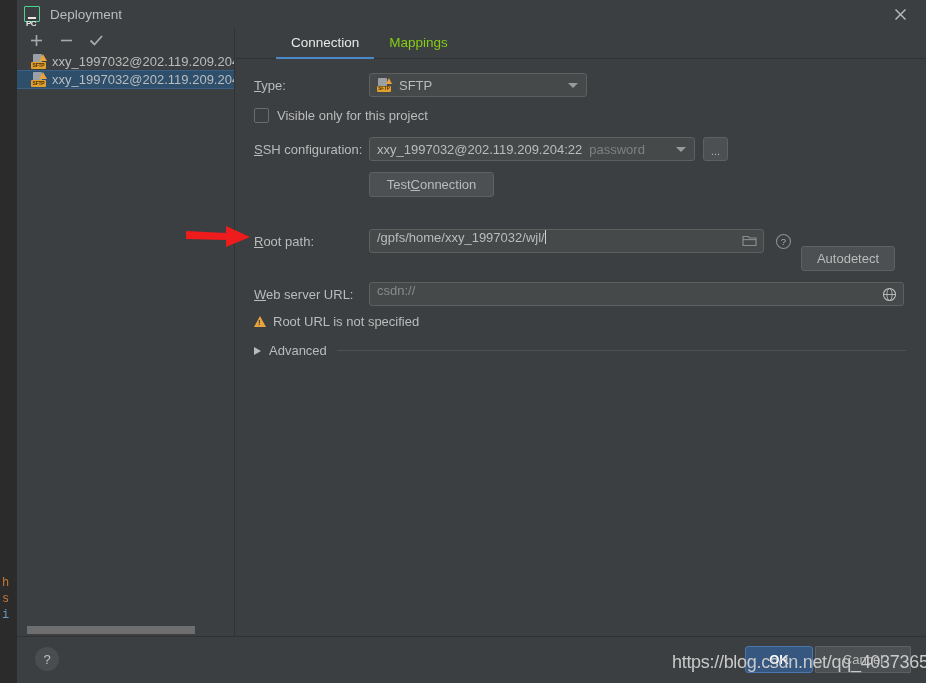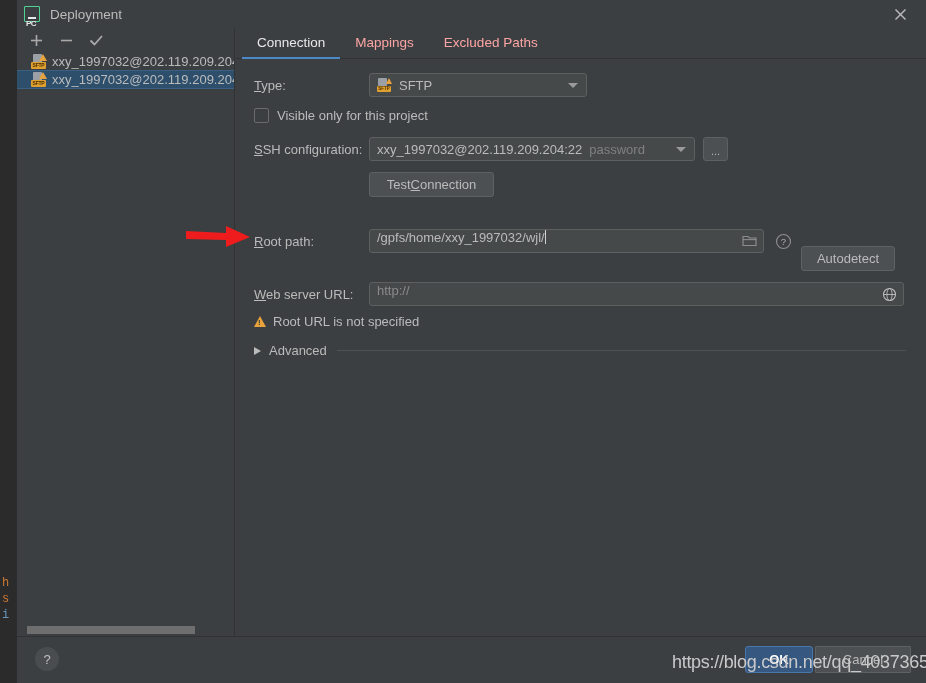--- a/index.html
+++ b/index.html
@@ -161,27 +161,27 @@
     position: absolute; left: 219px; top: 28px; right: 0; bottom: 46px;
     background: #3c3f41;
   }
 
   
   #tabs {
     position: relative;
     height: 30px;
     display: flex;
     align-items: flex-end;
-    padding-left: 6px;
+    padding-left: 40px;
     border-bottom: 1px solid #323232;
   }
   .tab {
     padding: 0 15px 8px 15px;
     font-size: 13.5px;
-    color: #fca5a5;
+    color: #84cc16;
     cursor: default;
     position: relative;
   }
   .tab.active { color: #e8e8e8; }
   .tab.active::after {
     content: "";
     position: absolute;
     left: 0; right: 0; bottom: -1px;
     height: 2px;
     background: #4a88c7;
@@ -504,21 +504,20 @@
     <div id="left-hscroll-track">
       <div id="left-hscroll-thumb"></div>
     </div>
   </div>
 
   <div id="right-panel">
 
     <div id="tabs">
       <div class="tab active">Connection</div>
       <div class="tab">Mappings</div>
-      <div class="tab">Excluded Paths</div>
     </div>
 
     <div id="form">
 
       <div class="row">
         <span class="lbl"><span class="mn">T</span>ype:</span>
         <div class="combo" id="type-combo">
           <span class="mini-sftp">
             <span class="page"></span>
               <span class="warn"></span>
@@ -568,21 +567,21 @@
             <circle cx="8.5" cy="8.5" r="7" fill="none" stroke="#8e8e8e" stroke-width="1.1"></circle>
             <text x="8.5" y="12.3" font-size="9.5" fill="#b0b0b0" text-anchor="middle" font-family="Liberation Sans, sans-serif">?</text>
           </svg>
         </span>
         <div class="btn" style="margin-left:6px;width:94px;margin-top:35px;">Autodetect</div>
       </div>
 
       <div class="row" style="margin-bottom:8px;">
         <span class="lbl"><span class="mn">W</span>eb server URL:</span>
         <div class="textfield" id="weburl-field">
-          <span class="ph">http://</span>
+          <span class="ph">csdn://</span>
           <span class="field-icon-btn">
             <svg width="15" height="15" viewBox="0 0 15 15">
               <circle cx="7.5" cy="7.5" r="6" fill="#3f4345" stroke="#bdbdbd" stroke-width="1.1"></circle>
               <ellipse cx="7.5" cy="7.5" rx="2.6" ry="6" fill="none" stroke="#bdbdbd" stroke-width="0.9"></ellipse>
               <line x1="1.6" y1="7.5" x2="13.4" y2="7.5" stroke="#bdbdbd" stroke-width="0.9"></line>
             </svg>
           </span>
         </div>
       </div>
 

